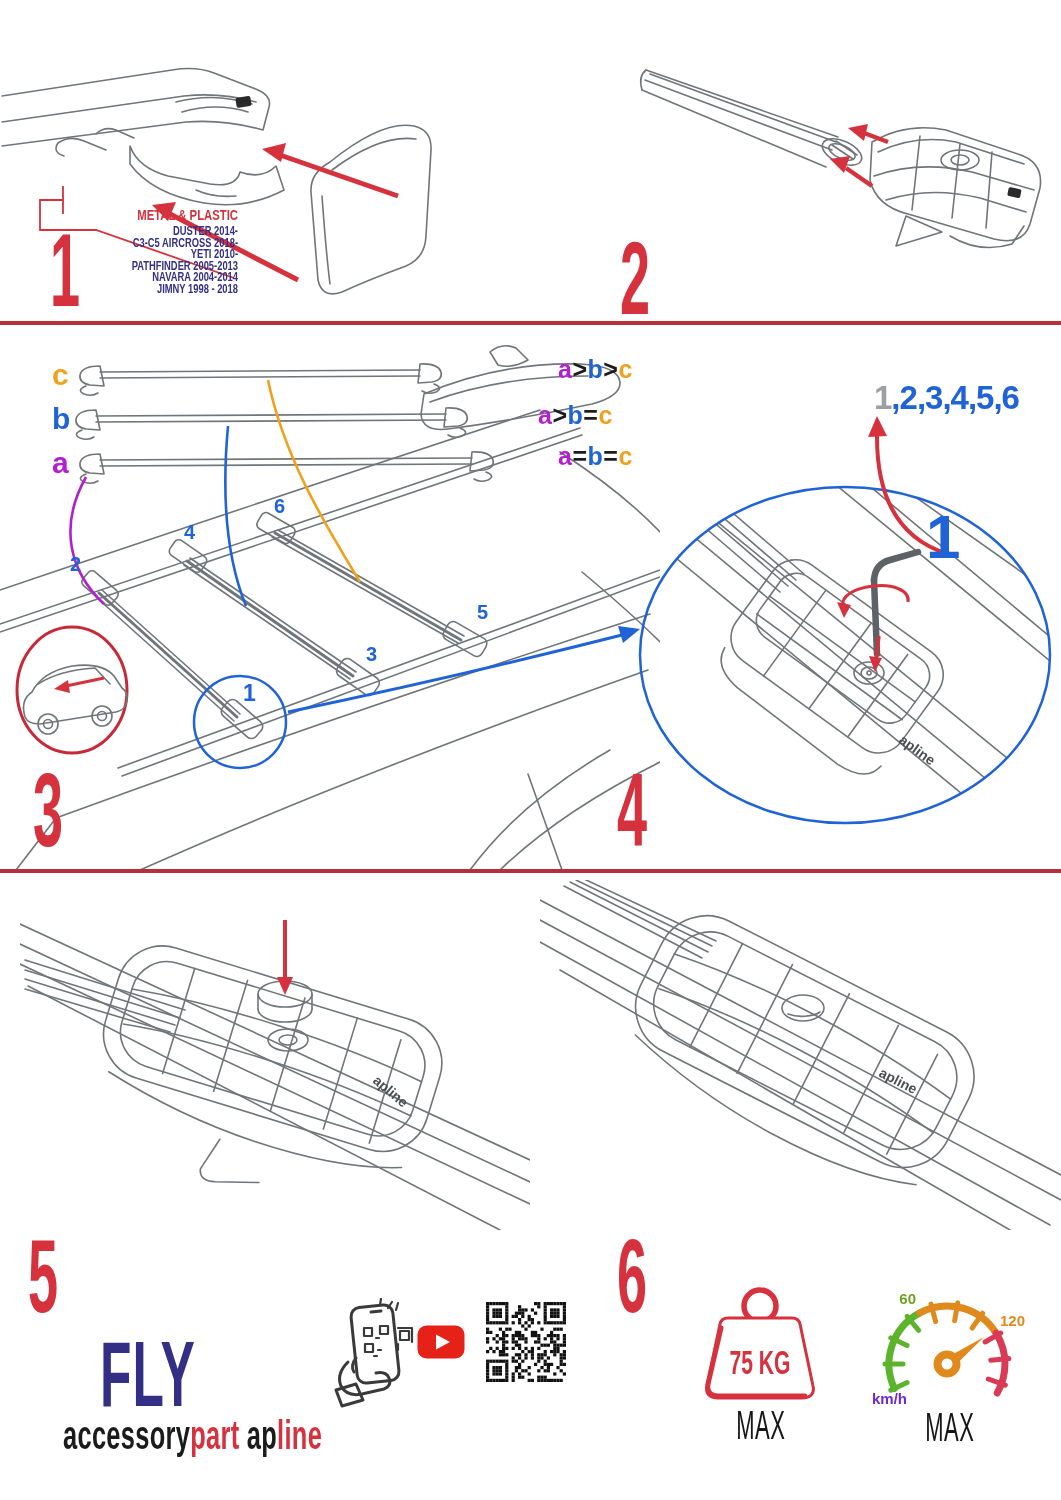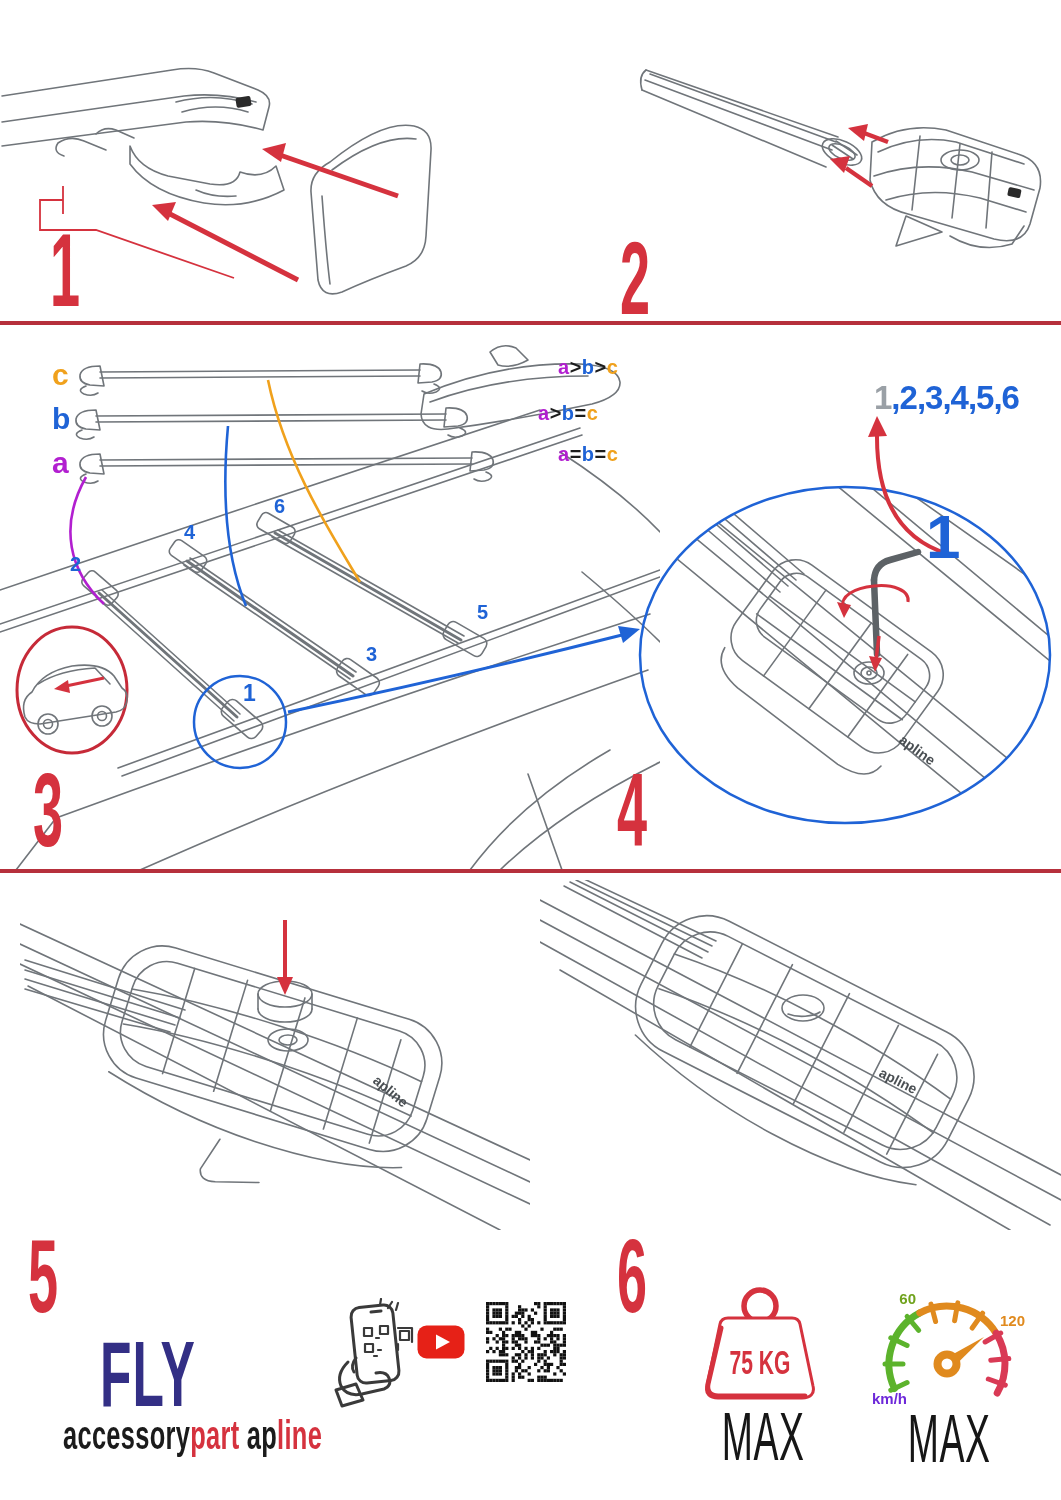--- a/index.html
+++ b/index.html
@@ -8,33 +8,33 @@
   .abs{position:absolute;}
   svg{display:block;}
   .divider{position:absolute;left:0;width:1061px;height:4px;background:#b6303c;}
   .stepnum{position:absolute;font-size:104px;font-weight:700;line-height:0.78;color:#d5323e;
            transform:scaleX(.52);transform-origin:left top;letter-spacing:-2px;}
   .cond-r{display:block;transform:scaleX(.78);transform-origin:right top;}
   .mat-title{font-size:14.5px;font-weight:700;color:#d5323e;margin-bottom:3px;}
   .veh{font-size:12px;font-weight:700;color:#332f85;line-height:11.6px;white-space:nowrap;}
   .barlabel{position:absolute;font-size:30px;font-weight:700;line-height:1;}
   .lab-a{color:#b21fd0}.lab-b{color:#1f63d6}.lab-c{color:#f0a11c}
-  .cmp{position:absolute;font-size:20px;font-weight:700;line-height:1;letter-spacing:.5px;}
+  .cmp{position:absolute;font-size:25px;font-weight:700;line-height:1;letter-spacing:.5px;}
   .cmp .ca{color:#b21fd0}.cmp .cb{color:#1f63d6}.cmp .cc{color:#f0a11c}.cmp .cop{color:#1c1c1c}
   .pos{position:absolute;font-size:20px;font-weight:700;color:#1f63d6;line-height:1;}
   .pos-big{font-size:23px;}
   .seq{position:absolute;font-size:33px;font-weight:700;line-height:1;letter-spacing:-1px;}
   .seq .first{color:#9aa0a6}.seq .rest{color:#1f63d6}
   .callout1{position:absolute;font-size:62px;font-weight:700;color:#1f63d6;line-height:1;}
   .fly{position:absolute;font-size:92px;font-weight:700;color:#332f85;line-height:.8;
        transform:scaleX(.56);transform-origin:left top;letter-spacing:2px;}
   .brandline{position:absolute;font-size:41px;font-weight:700;line-height:1;white-space:nowrap;
        transform:scaleX(.62);transform-origin:left top;letter-spacing:.5px;}
   .brandline .blk{color:#1b1b1b}.brandline .red{color:#d5323e}
-  .maxlbl{position:absolute;text-align:center;font-size:68px;font-weight:400;color:#161616;line-height:.85;}
+  .maxlbl{position:absolute;text-align:center;font-size:40px;font-weight:400;color:#161616;line-height:.85;}
   .maxlbl>span{display:inline-block;transform:scaleX(.55);transform-origin:center top;letter-spacing:1px;}
   .kmh{position:absolute;font-size:15px;font-weight:700;color:#6d28d9;}
   .lineart{stroke:#70757a;stroke-width:1.6;fill:none;stroke-linecap:round;stroke-linejoin:round;}
 </style>
 </head>
 <body>
 
 <div class="page">
 
   <svg class="abs" style="left:0;top:40px" width="530" height="280" viewBox="0 0 530 280">
@@ -53,20 +53,29 @@
     </g>
     <rect x="236" y="57" width="15" height="10" rx="2" transform="rotate(-9 243 62)" fill="#2a2a2a"></rect>
     <g>
       <line x1="398" y1="156" x2="280" y2="115" stroke="#d5323e" stroke-width="5"></line>
       <polygon points="262,109 286,103 281,122" fill="#d5323e"></polygon>
       <line x1="298" y1="240" x2="170" y2="174" stroke="#d5323e" stroke-width="5"></line>
       <polygon points="152,165 176,162 168,181" fill="#d5323e"></polygon>
     </g>
     <path d="M63,146 L63,174 M63,160 L40,160 L40,190 L96,190 L234,238" stroke="#d5323e" stroke-width="1.8" fill="none"></path>
   </svg>
+  <div class="abs" style="left:60px;top:207px;width:178px;text-align:right">
+    <span class="cond-r mat-title">METAL &amp; PLASTIC</span>
+    <span class="cond-r veh">DUSTER 2014-</span>
+    <span class="cond-r veh">C3-C5 AIRCROSS 2018-</span>
+    <span class="cond-r veh">YETI 2010-</span>
+    <span class="cond-r veh">PATHFINDER 2005-2013</span>
+    <span class="cond-r veh">NAVARA 2004-2014</span>
+    <span class="cond-r veh">JIMNY 1998 - 2018</span>
+  </div>
   <div class="stepnum" style="left:50px;top:230px">1</div>
 
   <svg class="abs" style="left:620px;top:40px" width="441" height="285" viewBox="0 0 441 285">
     <g class="lineart">
       <path d="M26,30 L218,97"></path>
         <path d="M22,50 L206,127"></path>
       <path d="M22,50 Q18,36 26,30"></path>
       <path d="M25,40 L212,110"></path>
         <path d="M30,34 L216,102"></path>
       <ellipse cx="222" cy="112" rx="21" ry="11" transform="rotate(24 222 112)"></ellipse>

